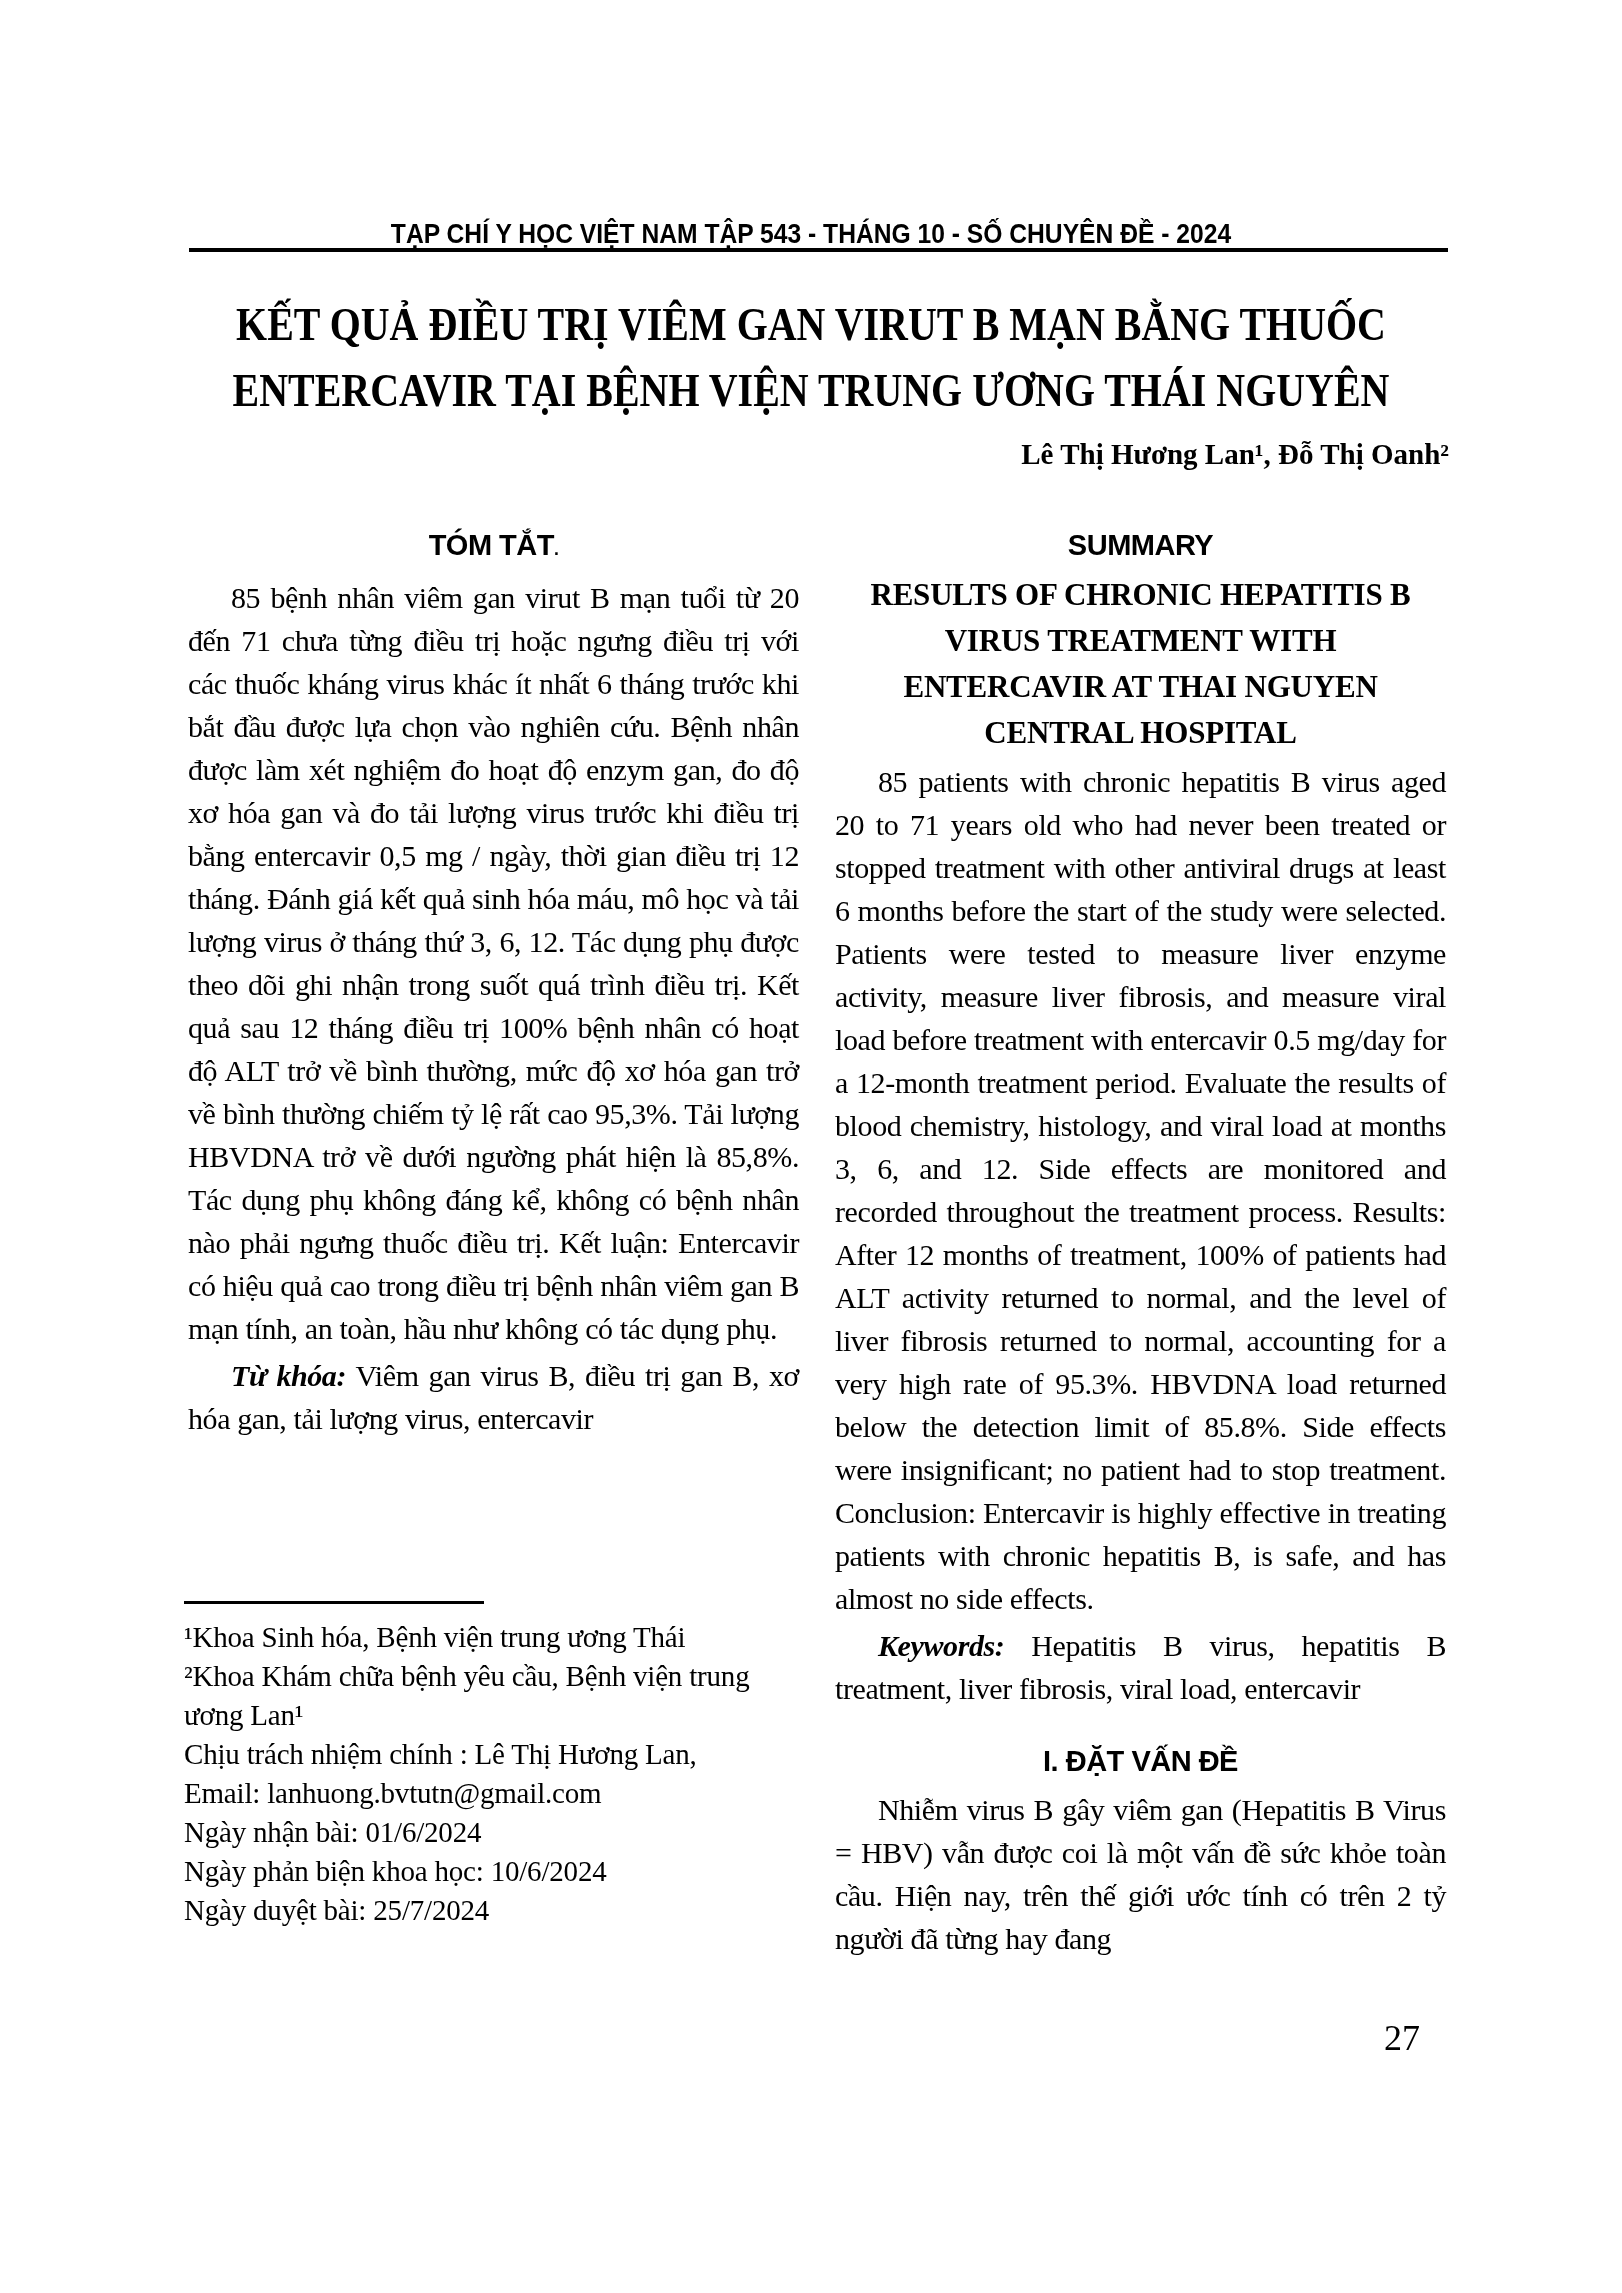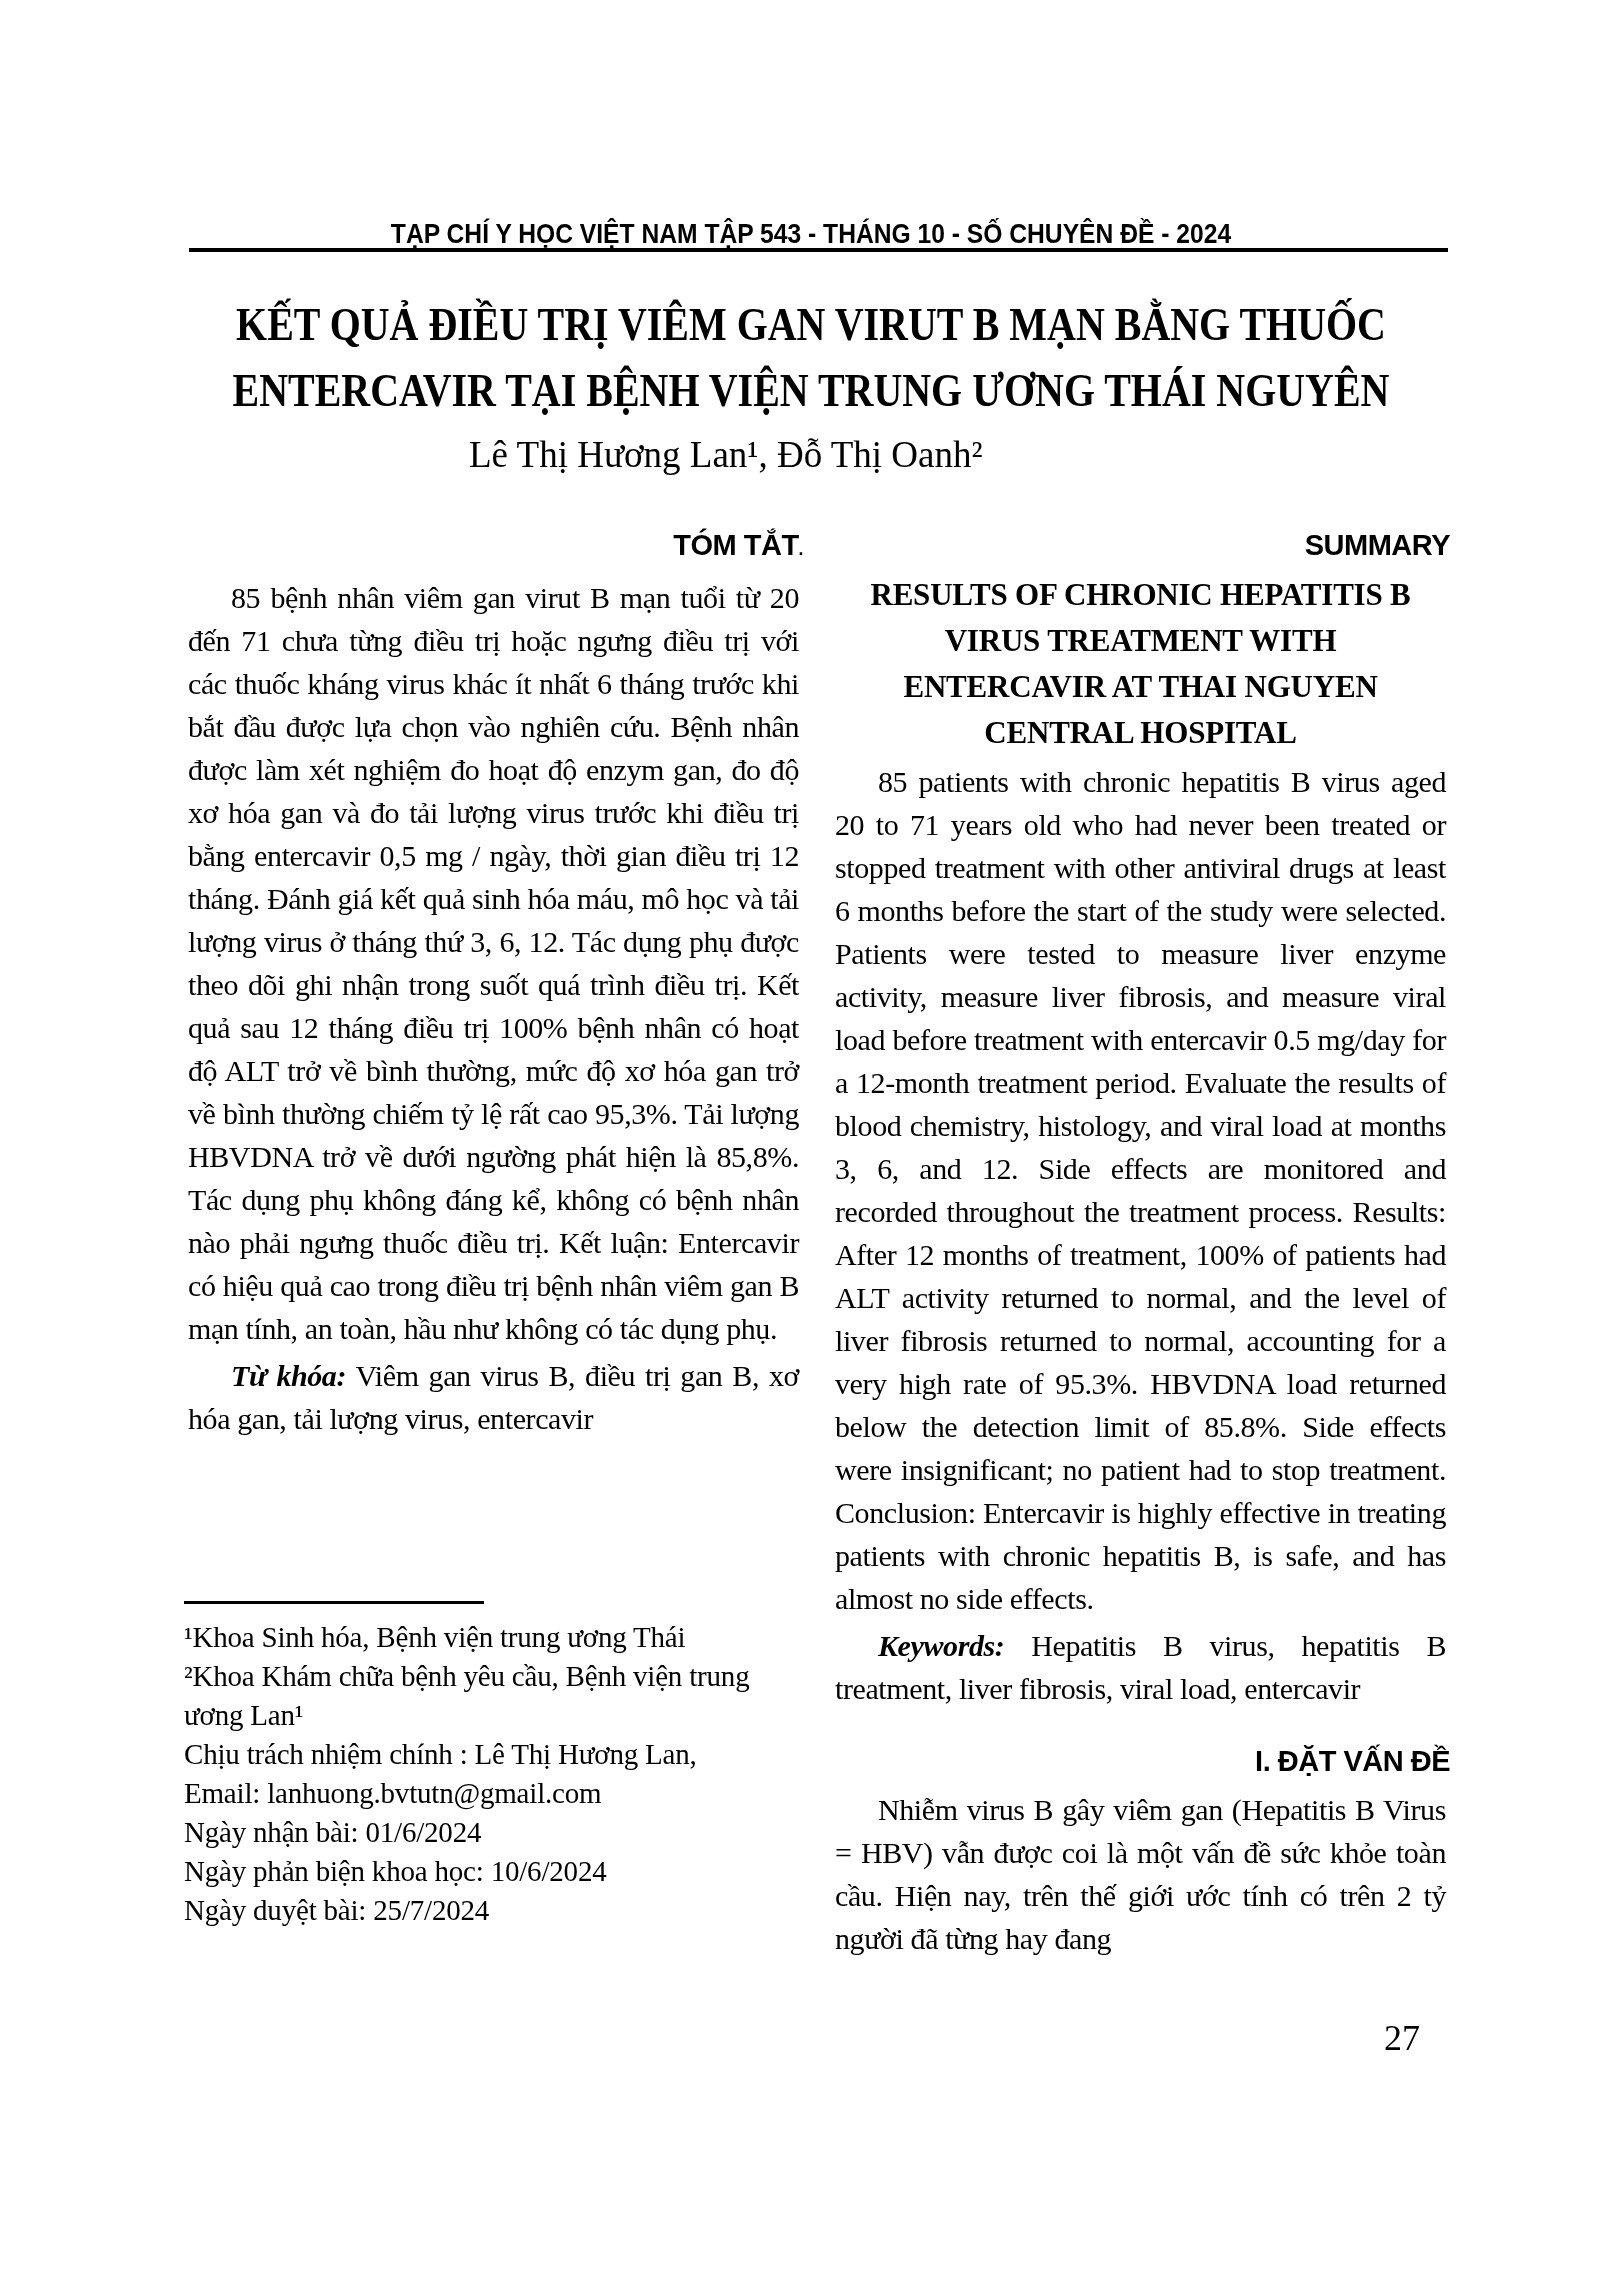--- a/index.html
+++ b/index.html
@@ -25,33 +25,34 @@
   .article-title {
     position: absolute; top: 291px; left: 0; width: 1622px;
     text-align: center;
     font-weight: bold; font-size: 47px; line-height: 66px;
     transform: scaleX(0.85);
     letter-spacing: 0px;
     white-space: nowrap;
   }
   .authors {
     position: absolute; top: 435px; left: 469px; width: 980px;
-    font-weight: normal; font-size: 37px; line-height: 39px;
+    text-align: right;
+    font-weight: bold; font-size: 29px; line-height: 39px;
   }
   .col {
     position: absolute; top: 527px; width: 619px;
     font-size: 30px; line-height: 43px; letter-spacing: -0.4px;
     text-align: justify;
   }
   .col.left  { left: 184px; }
   .col.right { left: 831px; }
   h2.sans-heading {
     font-family: "Liberation Sans", "DejaVu Sans", sans-serif;
     font-size: 29px; line-height: 37px; font-weight: bold;
-    letter-spacing: -0.5px; text-align: right;
+    letter-spacing: -0.5px; text-align: center;
     margin-bottom: 7.8px;
   }
   .heading-dot { font-size: 17.6px; }
   .para { text-indent: 43px; margin: 4px; }
   .kw-label { font-weight: bold; font-style: italic; }
   .summary-title {
     font-weight: bold; text-align: center;
     font-size: 31px; line-height: 46px; letter-spacing: -0.2px;
     margin-bottom: 3px;
   }

